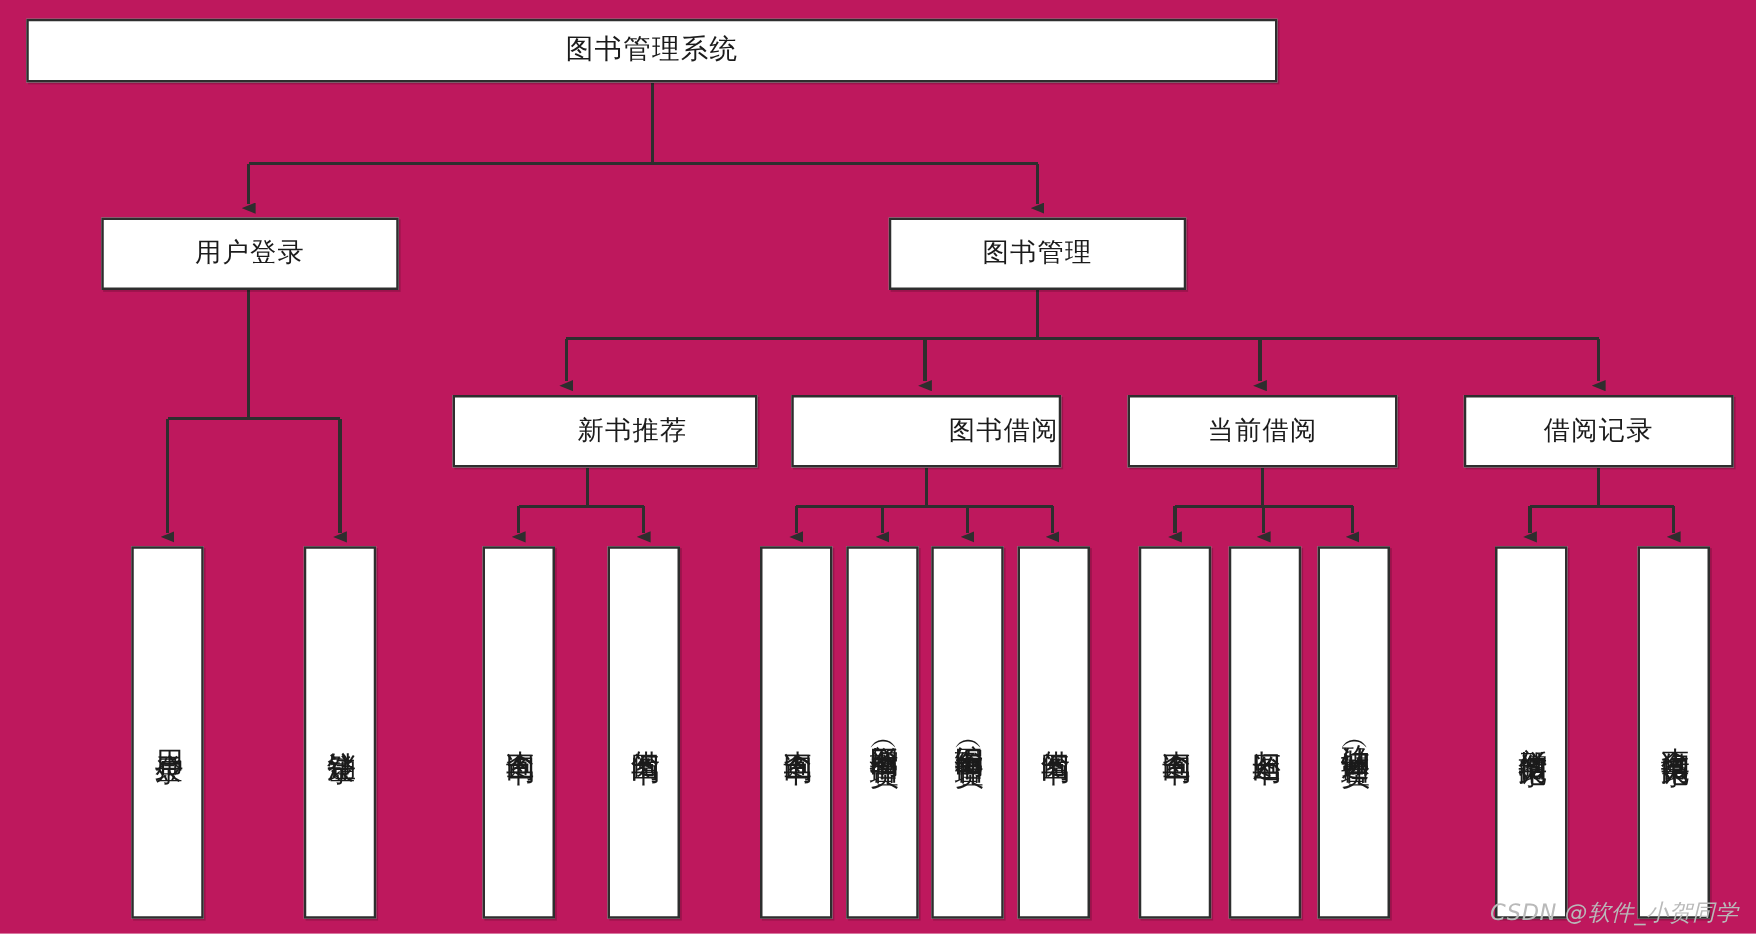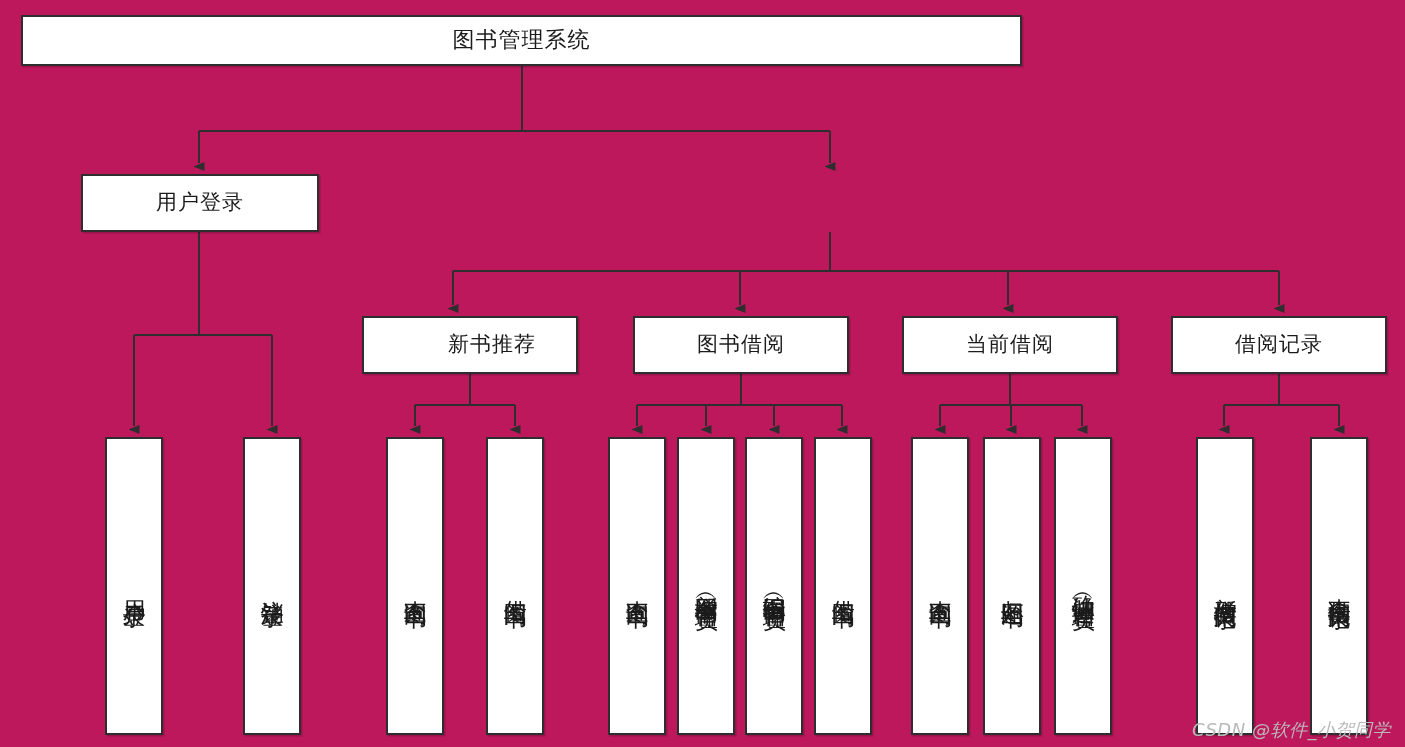--- a/index.html
+++ b/index.html
@@ -126,25 +126,28 @@
     </g>
   </svg>
 
   <div class="node node-h node-root" style="left:21px; top:15px; width:1001px; height:51px;">
     <span class="label">图书管理系统</span>
   </div>
 
   <div class="node node-h" style="left:81px; top:174px; width:238px; height:58px;">
     <span class="label">用户登录</span>
   </div>
-
-  <div class="node node-h" style="left:362px; top:316px; width:216px; height:58px;padding-left:44px;">
+  <div class="node node-h" style="left:711px; top:174px; width:238px; height:58px;">
+    <span class="label">图书管理</span>
+  </div>
+
+  <div class="node node-h" style="left:362px; top:316px; width:244px; height:58px;padding-left:44px;">
     <span class="label">新书推荐</span>
   </div>
-  <div class="node node-h" style="left:633px; top:316px; width:216px; height:58px;">
+  <div class="node node-h" style="left:633px; top:316px; width:216px; height:58px;justify-content:flex-end;">
     <span class="label">图书借阅</span>
   </div>
   <div class="node node-h" style="left:902px; top:316px; width:216px; height:58px;">
     <span class="label">当前借阅</span>
   </div>
   <div class="node node-h" style="left:1171px; top:316px; width:216px; height:58px;">
     <span class="label">借阅记录</span>
   </div>
 
   <div class="node node-v" style="left:105px; top:437px; width:58px; height:298px;">

